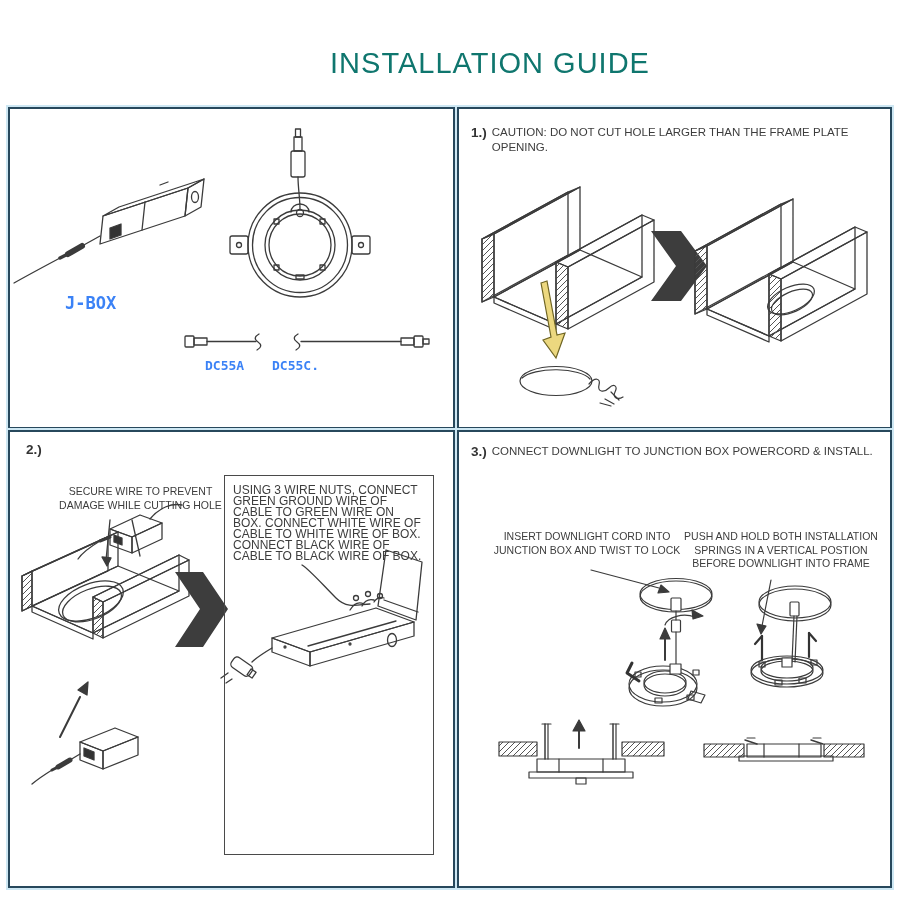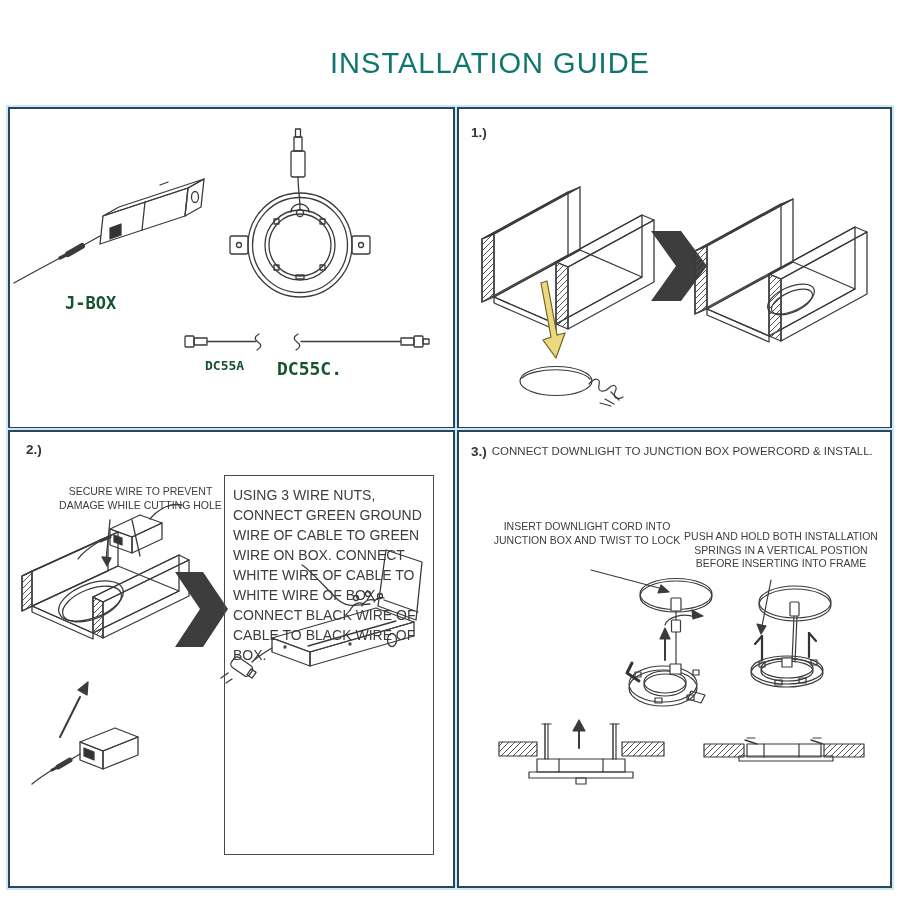--- a/index.html
+++ b/index.html
@@ -4,27 +4,27 @@
 <style>
   html,body{margin:0;padding:0;background:#fff;}
   #stage{position:relative;width:900px;height:900px;background:#ffffff;overflow:hidden;
          font-family:"Liberation Sans",sans-serif;color:#3d3d3d;}
   .title{position:absolute;left:0;top:47px;width:100%;text-align:center;
          font-size:29px;font-weight:400;letter-spacing:1px;color:#0f766e;padding-left:40px;}
   .panel{position:absolute;box-sizing:border-box;border:2px solid #27485c;
          box-shadow:0 0 0 2px #cde7f3;background:#fff;}
   .art{position:absolute;left:0;top:0;}
   .mono{position:absolute;font-family:"DejaVu Sans Mono","Liberation Mono",monospace;
-        font-weight:700;color:#14532d;}
+        font-weight:700;color:#3b82f6;}
   .step-row{position:absolute;display:flex;gap:5px;align-items:flex-start;}
   .step-no{font-size:13.5px;font-weight:700;color:#333;line-height:15px;}
   .step-text{font-size:11.5px;line-height:15px;color:#3d3d3d;}
   .note{position:absolute;font-size:10.5px;line-height:13.5px;text-align:center;color:#3d3d3d;}
   .wiring-box{position:absolute;border:1.5px solid #4a4a4a;box-sizing:border-box;background:transparent;}
-  .wiring-text{padding:9px 8px;font-size:14px;line-height:20px;text-align:left;color:#3d3d3d;}
+  .wiring-text{padding:9px 8px;font-size:12px;line-height:11px;text-align:left;color:#3d3d3d;}
 </style>
 </head>
 <body>
 
 <div id="stage">
 
   <div class="title">INSTALLATION GUIDE</div>
 
   <div class="panel" style="left:8px;top:107px;width:447px;height:322px">
     <svg class="art" width="443" height="318" viewBox="0 0 443 318">
@@ -77,21 +77,21 @@
           <path d="M288,225 q-7,4 -1,8 q6,4 -1,8"></path>
           <line x1="291" y1="232.5" x2="391" y2="232.5"></line>
           <rect x="391" y="229" width="13" height="7"></rect>
           <rect x="404" y="227" width="9" height="11" rx="1"></rect>
           <rect x="413" y="230" width="6" height="5"></rect>
         </g>
       </g>
     </svg>
     <div class="mono" style="left:55px;top:184px;font-size:17px">J-BOX</div>
     <div class="mono" style="left:195px;top:249px;width:70px;text-align:left;font-size:13px">DC55A</div>
-    <div class="mono" style="left:262px;top:249px;width:70px;text-align:right;font-size:18px">DC55C.</div>
+    <div class="mono" style="left:262px;top:249px;width:70px;text-align:left;font-size:13px">DC55C.</div>
   </div>
 
   <div class="panel" style="left:457px;top:107px;width:435px;height:322px">
     <svg class="art" width="431" height="318" viewBox="0 0 431 318">
       <defs>
         <pattern id="hatch2" patternUnits="userSpaceOnUse" width="6" height="6">
           <path d="M0,6 L6,0" stroke="#555" stroke-width="1"></path>
         </pattern>
         <g id="ch2" stroke="#3b3b3b" fill="none" stroke-width="1.3" stroke-linejoin="round">
           <polygon points="30,160 116,113 178,140 92,187"></polygon>
@@ -124,20 +124,21 @@
         <use href="#ch2" transform="translate(218,40)"></use>
         <g transform="translate(218,40)" stroke="#3b3b3b" fill="none" stroke-width="1.2">
           <ellipse cx="114" cy="150" rx="25" ry="12" transform="rotate(-24 114 150)"></ellipse>
           <ellipse cx="115" cy="153" rx="22" ry="10" transform="rotate(-24 115 153)"></ellipse>
         </g>
       </g>
     </svg>
     <div class="step-row" style="left:12px;top:16px;width:410px">
       <span class="step-no">1.)</span>
       <span class="step-text">
+        <span style="display:block">CAUTION: DO NOT CUT HOLE LARGER THAN THE FRAME PLATE OPENING.</span>
       </span>
     </div>
   </div>
 
   <div class="panel" style="left:8px;top:430px;width:447px;height:458px">
     <svg class="art" width="443" height="454" viewBox="0 0 443 454">
       <defs>
         <pattern id="hatch3" patternUnits="userSpaceOnUse" width="6" height="6">
           <path d="M0,6 L6,0" stroke="#555" stroke-width="1"></path>
         </pattern>
@@ -314,17 +315,17 @@
           <line x1="352" y1="308" x2="364" y2="312" stroke-width="1.5"></line>
           <line x1="288" y1="306" x2="296" y2="306"></line>
           <line x1="354" y1="306" x2="362" y2="306"></line>
         </g>
       </g>
     </svg>
     <div class="step-row" style="left:12px;top:12px;width:415px">
       <span class="step-no">3.)</span>
       <span class="step-text">CONNECT DOWNLIGHT TO JUNCTION BOX POWERCORD  &amp; INSTALL.</span>
     </div>
-    <div class="note" style="left:28px;top:88px;width:200px">INSERT DOWNLIGHT CORD INTO JUNCTION BOX AND TWIST TO LOCK</div>
-    <div class="note" style="left:222px;top:98px;width:200px">PUSH AND HOLD BOTH INSTALLATION SPRINGS IN A VERTICAL POSTION BEFORE INSERTING INTO FRAME</div>
+    <div class="note" style="left:28px;top:98px;width:200px">INSERT DOWNLIGHT CORD INTO JUNCTION BOX AND TWIST TO LOCK</div>
+    <div class="note" style="left:222px;top:98px;width:200px">PUSH AND HOLD BOTH INSTALLATION SPRINGS IN A VERTICAL POSTION BEFORE DOWNLIGHT INTO FRAME</div>
   </div>
 
 </div>
 
 </body></html>

